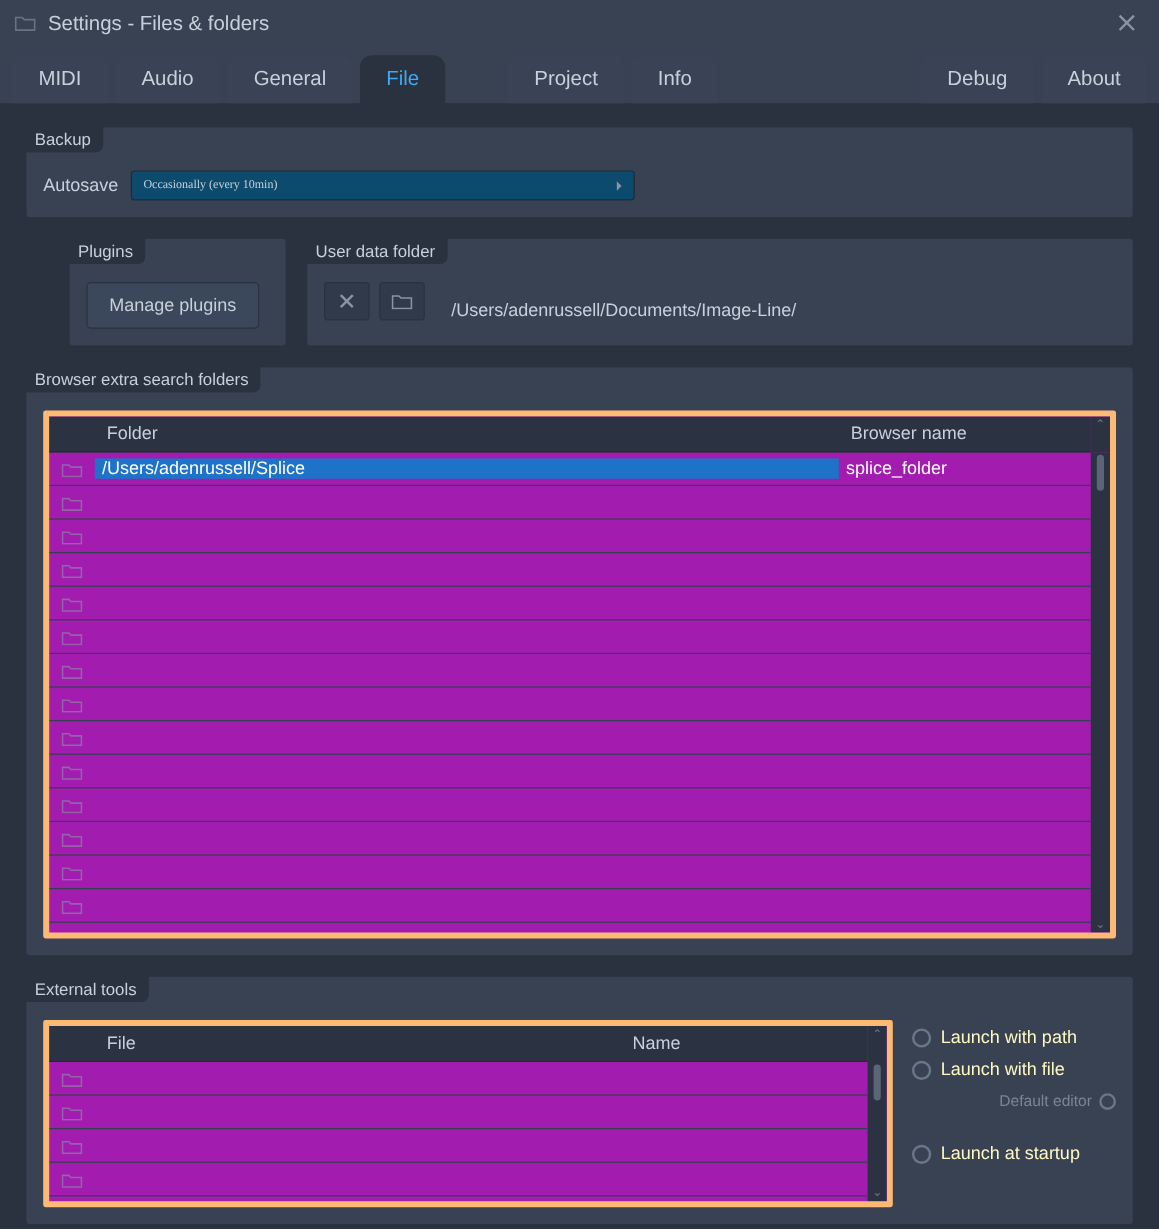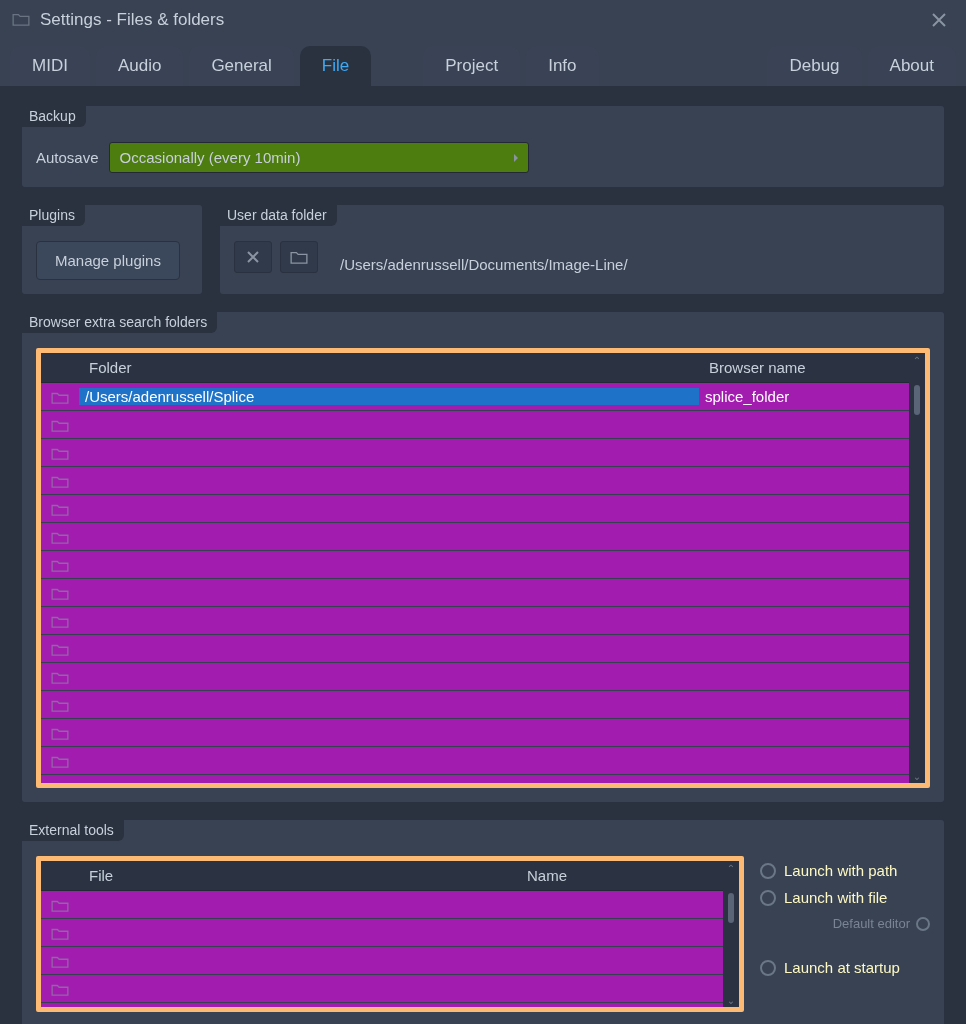--- a/index.html
+++ b/index.html
@@ -71,35 +71,36 @@
     left: -1px;
     background: #2a3240;
     padding: 3px 10px 3px 8px;
     font-size: 14px;
     color: #c7d0db;
     border-bottom-right-radius: 6px;
   }
   .panel-inner { margin-top: 22px; }
 
   .row1 { display: flex; gap: 18px; }
-  .row1 .panel:first-child { flex: 0 0 180px; }
+  .row1 .panel:first-child { flex: 0 0 180px; margin-left: 36px; }
   .row1 .panel:last-child { flex: 1; }
 
   .autosave-row { display: flex; align-items: center; gap: 10px; }
   .label-text { font-size: 15px; color: #c7d0db; }
   .dropdown {
-    background: #4d7c0f;
+    background: #0c4a6e;
     border: 1px solid #232a36;
     border-radius: 3px;
     padding: 6px 28px 6px 10px;
     color: #c7d0db;
-    font-size: 15px;
+    font-size: 10px;
     width: 420px;
     position: relative;
     cursor: pointer;
+    font-family: Liberation Serif, serif;
   }
   .dropdown::after {
     content: "";
     position: absolute;
     right: 10px;
     top: 50%;
     transform: translateY(-50%);
     border-left: 4px solid transparent;
     border-right: 4px solid transparent;
     border-top: 0;

